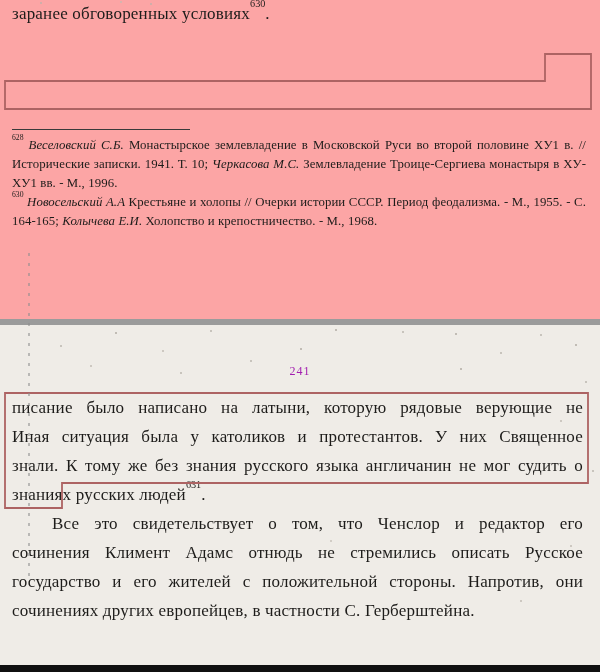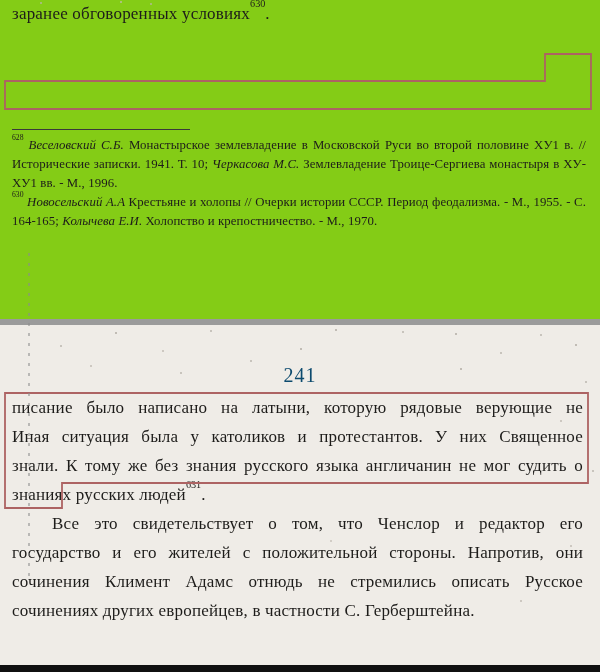--- a/index.html
+++ b/index.html
@@ -3,21 +3,21 @@
 <meta charset="utf-8">
 <style>
   html,body { margin:0; padding:0; }
   .canvas {
     position:relative; width:600px; height:672px; overflow:hidden;
     background:#f7f6f3;
     font-family:"Liberation Serif", serif;
     color:#1d1c1a;
   }
   
-  .page-top   { position:absolute; top:0; left:0; width:600px; height:319px; background:#84cc16; }
+  .page-top   { position:absolute; top:0; left:0; width:600px; height:319px; background:#fca5a5; }
   .divider    { position:absolute; top:319px; left:0; width:600px; height:6px; background:#9b9b9b; }
   .page-bottom{ position:absolute; top:325px; left:0; width:600px; height:347px; background:#efece7; }
   
   .top-text {
     position:absolute; top:0; left:12px; width:566px;
     font-size:17px; line-height:27px; letter-spacing:.2px;
   }
   .bottom-text {
     position:absolute; top:393px; left:12px; width:571px;
     font-size:17px; line-height:29px; letter-spacing:.2px;
@@ -33,21 +33,21 @@
   }
   .footnotes {
     position:absolute; top:136px; left:12px; width:574px;
     font-size:12.8px; line-height:19px; letter-spacing:.1px;
   }
   .fn { margin:0; text-align:justify; }
   .fn i { font-style:italic; }
   
   .page-number {
     position:absolute; top:364px; left:0; width:600px;
-    text-align:center; font-size:20px; letter-spacing:1px; color:#0c4a6e;
+    text-align:center; font-size:12px; letter-spacing:1px; color:#a21caf;
   }
   
   .annotations { position:absolute; top:0; left:0; width:600px; height:672px; pointer-events:none; }
   .annotations path { fill:none; stroke:#ad6363; stroke-width:1.8px; }
   
   .bottom-bar { position:absolute; left:0; bottom:0; width:600px; height:7px; background:#101010; }
   .dotted-col {
     position:absolute; left:28px; top:253px; width:2px; height:330px; opacity:.55;
     background:repeating-linear-gradient(to bottom, #8d8d8d 0 3px, transparent 3px 10px);
   }
@@ -73,38 +73,38 @@
   <section class="page-top">
 
     <div class="top-text">
       <div class="line left"><span>заранее обговоренных условиях</span><sup>630</sup><span>.</span></div>
     </div>
 
     <div class="fn-sep"></div>
 
     <div class="footnotes">
       <p class="fn"><sup>628</sup> <i>Веселовский С.Б.</i><span> Монастырское землевладение в Московской Руси во второй половине ХУ1 в. // Исторические записки. 1941. Т. 10; </span><i>Черкасова М.С.</i><span> Землевладение Троице-Сергиева монастыря в ХУ-ХУ1 вв. - М., 1996.</span></p>
-      <p class="fn"><sup>630</sup> <i>Новосельский А.А</i><span> Крестьяне и холопы // Очерки истории СССР. Период феодализма. - М., 1955. - С. 164-165; </span><i>Колычева Е.И.</i><span> Холопство и крепостничество. - М., 1970.</span></p>
+      <p class="fn"><sup>630</sup> <i>Новосельский А.А</i><span> Крестьяне и холопы // Очерки истории СССР. Период феодализма. - М., 1955. - С. 164-165; </span><i>Колычева Е.И.</i><span> Холопство и крепостничество. - М., 1968.</span></p>
     </div>
   </section>
 
   <div class="divider"></div>
 
   <section class="page-bottom"></section>
 
   <div class="page-number">241</div>
 
   <div class="bottom-text">
     <div class="line">писание было написано на латыни, которую рядовые верующие не</div>
     <div class="line">Иная ситуация была у католиков и протестантов. У них Священное</div>
     <div class="line">знали. К тому же без знания русского языка англичанин не мог судить о</div>
     <div class="line left"><span>знаниях русских людей</span><sup>631</sup><span>.</span></div>
     <div class="line indent">Все это свидетельствует о том, что Ченслор и редактор его</div>
+    <div class="line">сочинения Климент Адамс отнюдь не стремились описать Русское</div>
     <div class="line">государство и его жителей с положительной стороны. Напротив, они</div>
-    <div class="line">сочинения Климент Адамс отнюдь не стремились описать Русское</div>
     <div class="line left">сочинениях других европейцев, в частности С. Герберштейна.</div>
   </div>
 
   <svg class="annotations" viewBox="0 0 600 672" xmlns="http://www.w3.org/2000/svg">
     <path d="M 545 54 L 591 54 L 591 109 L 5 109 L 5 81 L 545 81 Z"></path>
     <path d="M 5 393 L 588 393 L 588 483 L 62 483 L 62 508 L 5 508 Z"></path>
   </svg>
 
   <div class="dotted-col"></div>
   <div class="speckles"></div>

